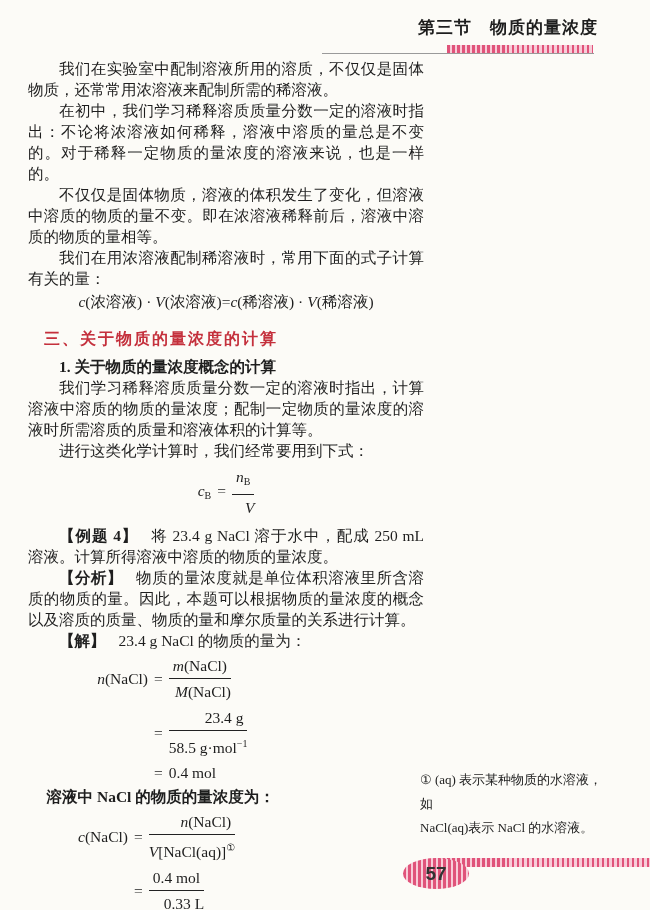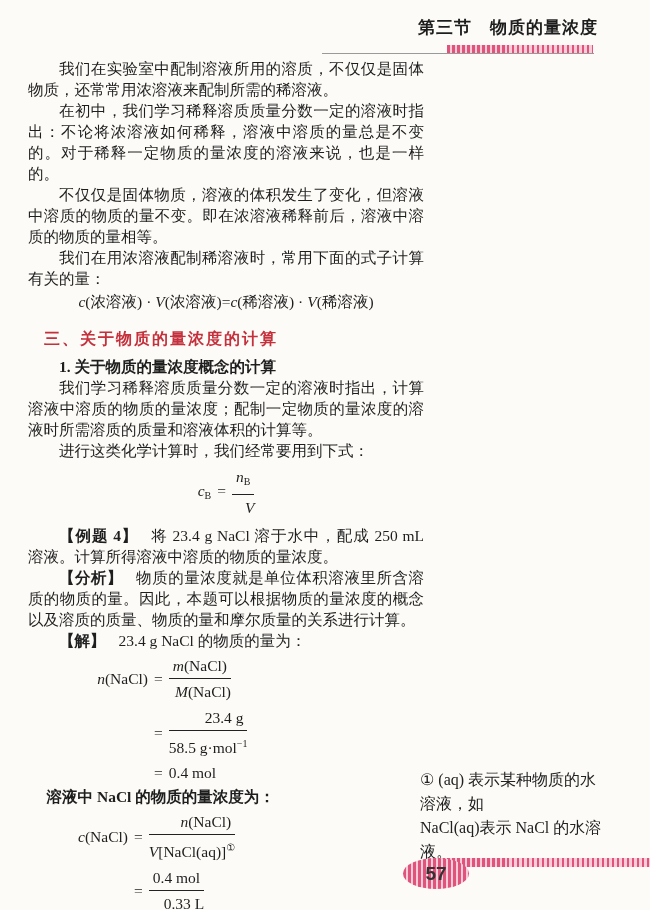--- a/index.html
+++ b/index.html
@@ -45,21 +45,21 @@
   .frac .bot{display:block;padding-top:1px;}
   .cb-row{margin:4px 0 6px 0;}
   .mathblock{margin:3px 0 3px 0;}
   .eqrow{display:flex;align-items:center;margin:3px 0;}
   .eqrow .lhs{display:inline-block;width:88px;text-align:right;white-space:nowrap;}
   .n-block{margin-left:32px;}
   .c-block{margin-left:12px;}
   
   .footnote{
     position:absolute;left:420px;top:768px;width:185px;
-    font-size:16px;line-height:24px;color:#222;
+    font-size:13px;line-height:24px;color:#222;
   }
   
   .footer-bar{position:absolute;top:858px;left:437px;width:213px;height:9px;}
   .page-number{
     position:absolute;top:858px;left:403px;width:66px;height:31px;
     border-radius:50%;display:flex;align-items:center;justify-content:center;
     font-size:19px;font-weight:bold;color:#333;
     font-family:"Liberation Sans",sans-serif;
   }
 </style>

